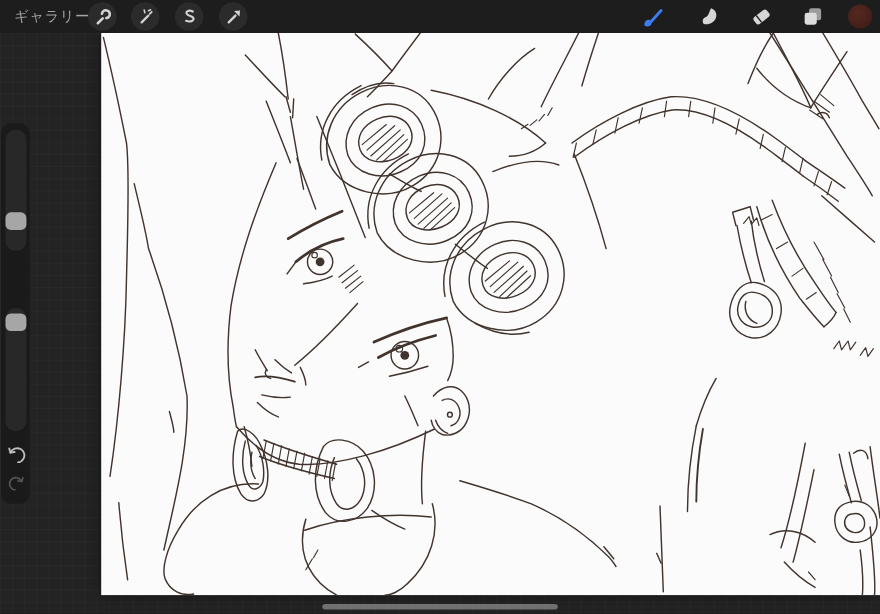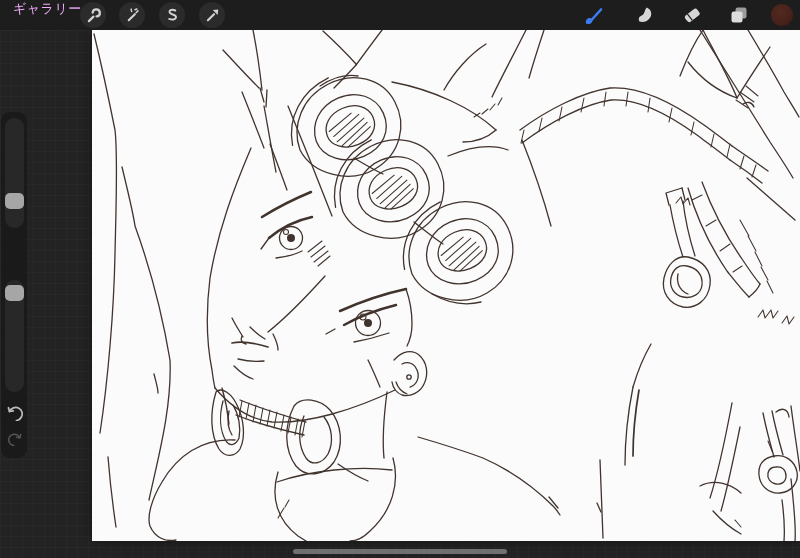--- a/index.html
+++ b/index.html
@@ -6,22 +6,22 @@
   .stage{position:relative;width:800px;height:558px;overflow:hidden;
     background:#232323;font-family:"Liberation Sans",sans-serif;}
   
   .workspace{position:absolute;inset:30px 0 0 0;
     background-image:
       linear-gradient(rgba(255,255,255,0.025) 1px, transparent 1px),
       linear-gradient(90deg, rgba(255,255,255,0.025) 1px, transparent 1px);
     background-size:11px 11px;}
   
   .topbar{position:absolute;left:0;top:0;width:800px;height:30px;background:#1d1d1d;z-index:5;}
-  .gallery{position:absolute;left:13px;top:0;height:30px;display:flex;align-items:flex-start;
-    color:#f0abfc;font-size:13px;letter-spacing:0.5px;cursor:default;}
+  .gallery{position:absolute;left:13px;top:0;height:30px;display:flex;align-items:center;
+    color:#a3a3a3;font-size:13px;letter-spacing:0.5px;cursor:default;}
   .cbtn{position:absolute;top:2px;width:26px;height:26px;border-radius:50%;background:#2b2b2b;
     display:flex;align-items:center;justify-content:center;}
   .rtool{position:absolute;top:4px;width:22px;height:22px;display:flex;align-items:center;justify-content:center;}
   .swatch{position:absolute;top:4px;width:22px;height:22px;border-radius:50%;
     background:radial-gradient(circle at 40% 35%, #54291f 0%, #46211a 60%, #38170f 100%);}
   
   .canvas{position:absolute;left:92px;top:30px;width:708px;height:511px;background:#fbfbfb;
     box-shadow:0 0 12px rgba(0,0,0,0.45);}
   .canvas svg{display:block;}
   

